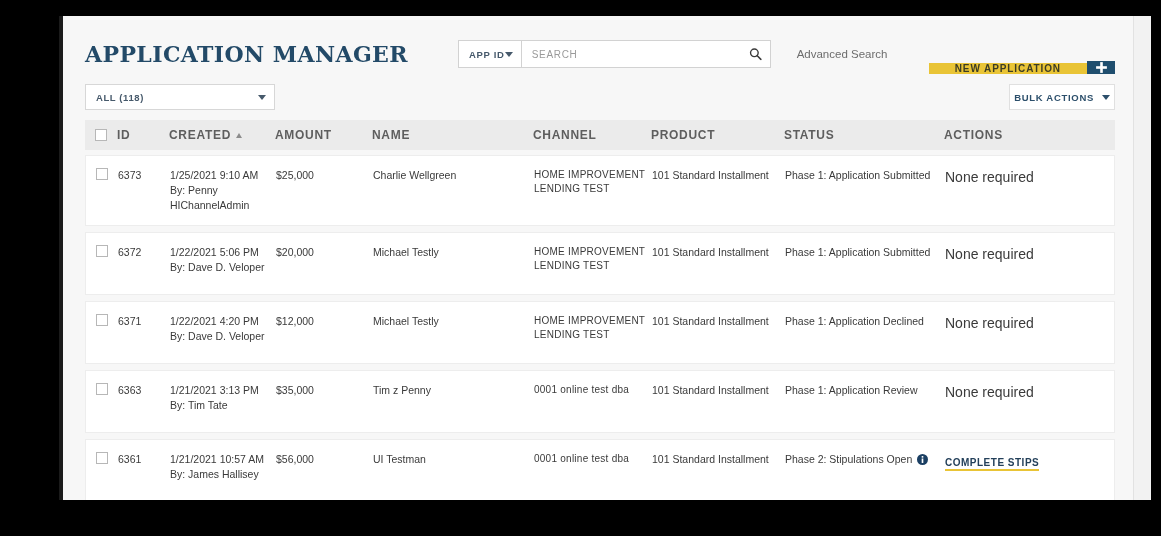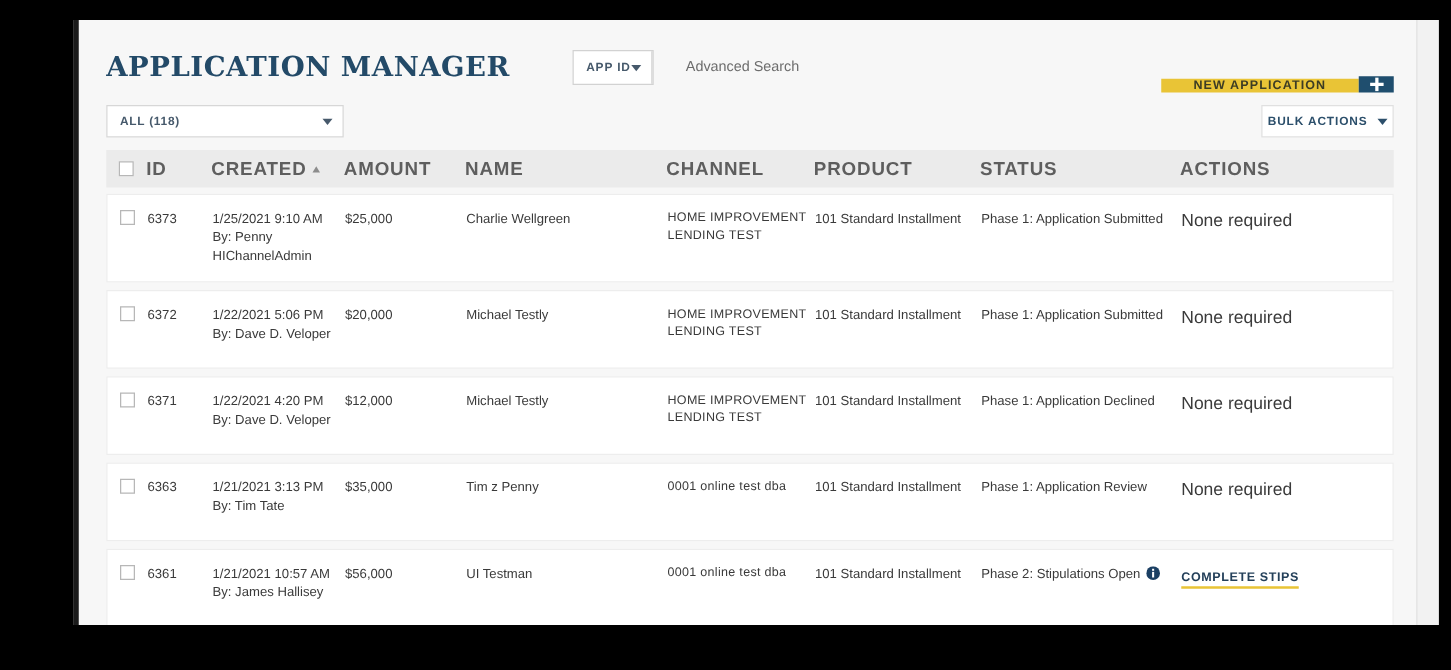--- a/index.html
+++ b/index.html
@@ -194,21 +194,21 @@
 
   
   .table { width: 100%; }
   .thead {
     display: flex;
     background: #ebebeb;
     height: 30px;
     align-items: center;
   }
   .thead .th {
-    font-size: 15px;
+    font-size: 12px;
     font-weight: bold;
     letter-spacing: 0.7px;
     color: #5e5e5e;
     white-space: nowrap;
   }
   .sort-asc {
     display: inline-block;
     margin-left: 5px;
     width: 0; height: 0;
     border-left: 3.5px solid transparent;
@@ -284,20 +284,29 @@
   <div id="page">
     <div id="page-inner">
 
       <div class="top-bar">
         <div class="app-title">APPLICATION MANAGER</div>
 
         <div class="search-wrap">
           <div class="search-select">
             <span>APP ID</span>
             <span class="chev"></span>
+          </div>
+          <div class="search-field">
+            <input type="text" value="" placeholder="SEARCH" style="">
+            <span class="mag">
+              <svg width="13" height="13" viewBox="0 0 16 16">
+                <circle cx="6.6" cy="6.6" r="4.7" fill="none" stroke="#3a3a3a" stroke-width="1.7"></circle>
+                <line x1="10.2" y1="10.2" x2="14.6" y2="14.6" stroke="#3a3a3a" stroke-width="1.9" stroke-linecap="round"></line>
+              </svg>
+            </span>
           </div>
         </div>
 
         <div class="adv-search">Advanced Search</div>
 
         <div class="header-right">
           <button class="btn-new">NEW APPLICATION</button>
           <div class="btn-plus">
             <svg width="13" height="13" viewBox="0 0 14 14">
               <rect x="5.6" y="1.2" width="2.8" height="11.6" fill="#ffffff"></rect>

